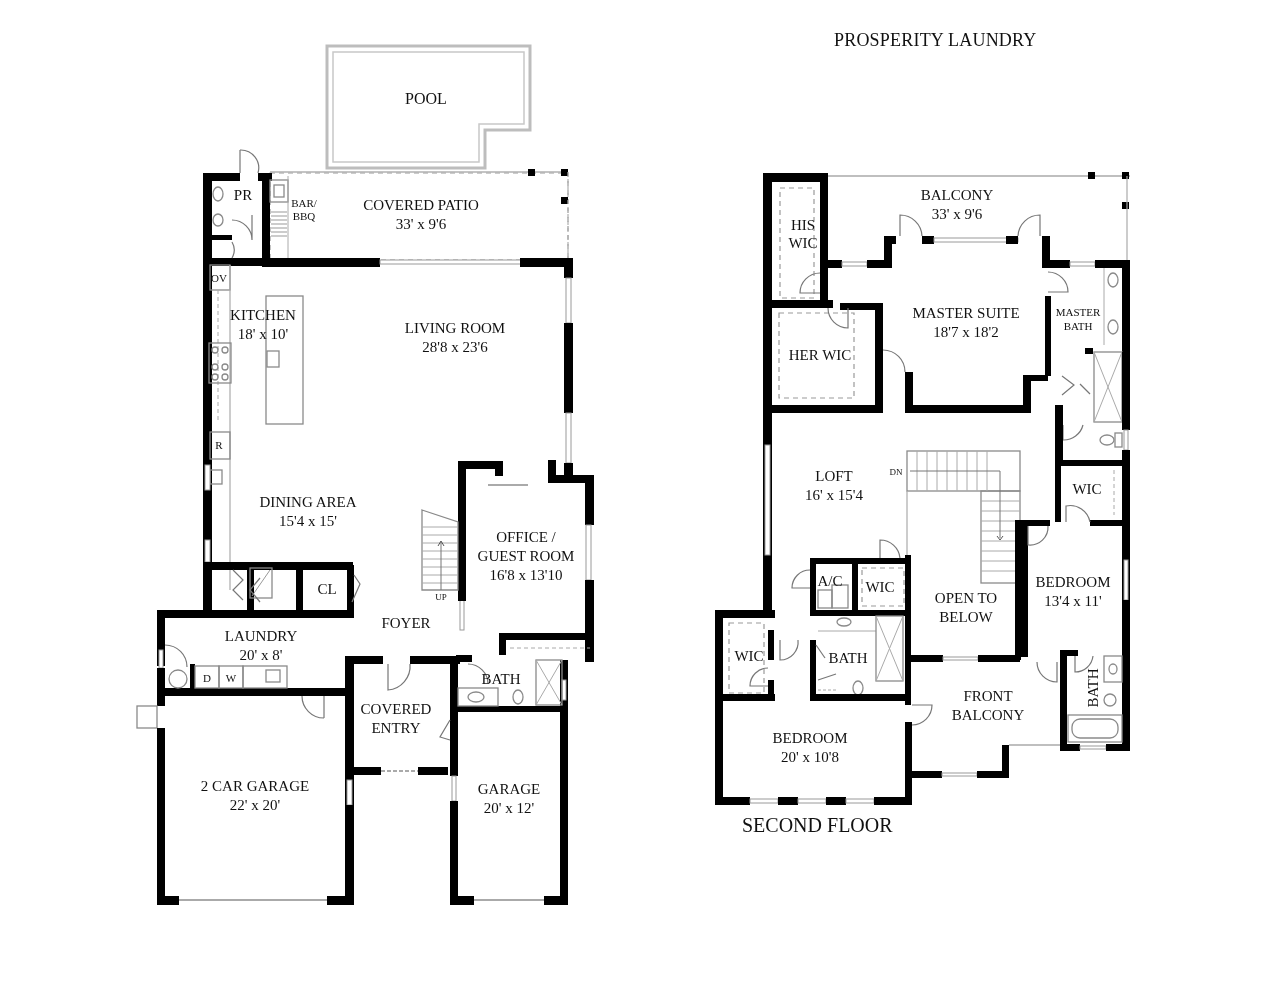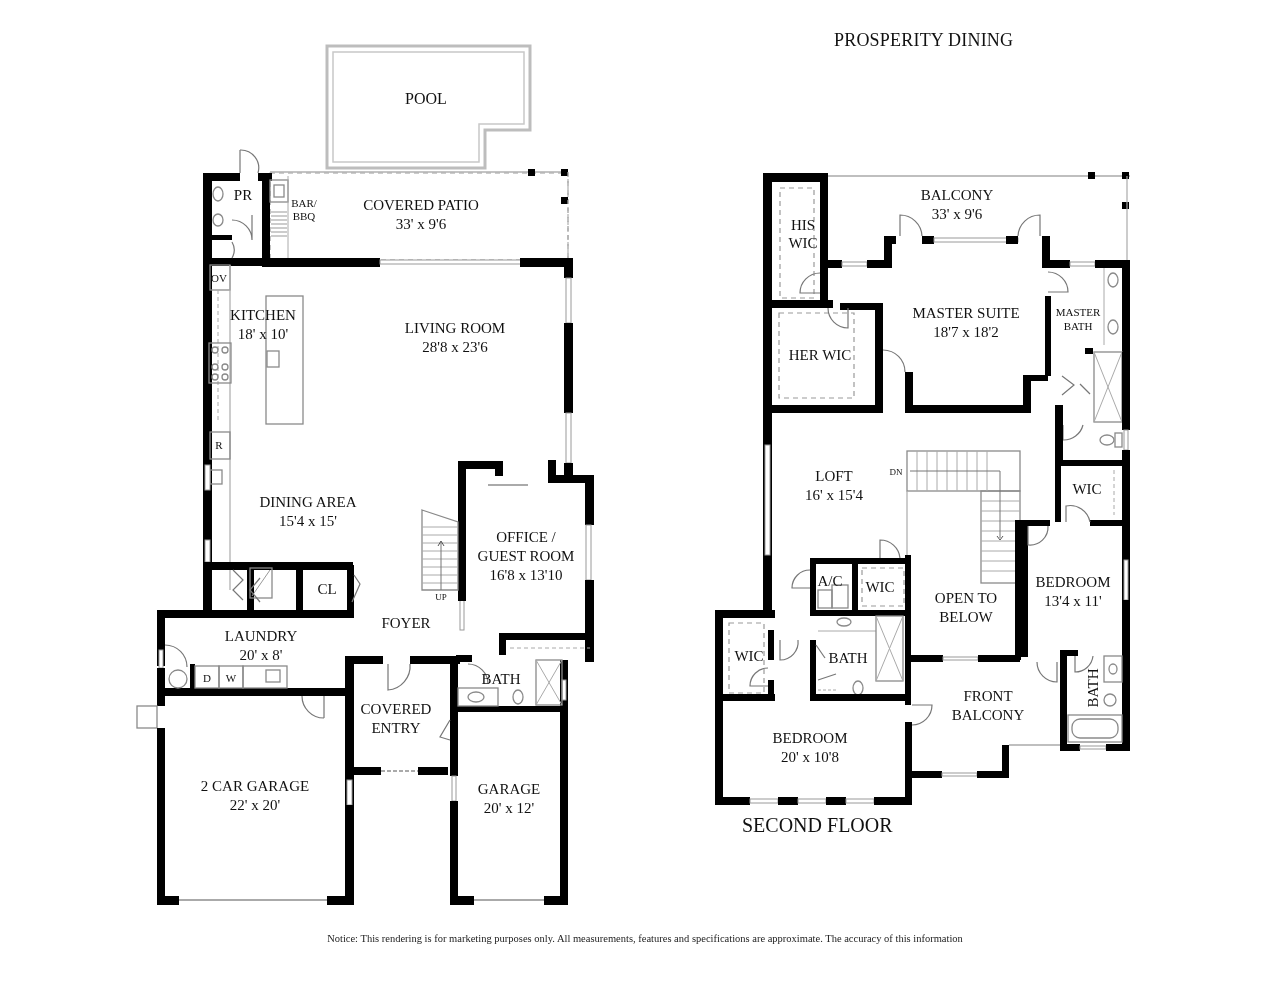--- a/index.html
+++ b/index.html
@@ -12,21 +12,21 @@
   .door { fill: none; stroke: #777; stroke-width: 1.2; }
   .pool { fill: none; stroke: #bdbdbd; stroke-width: 3; }
   .lbl { font-family: "Liberation Serif", "DejaVu Serif", serif; fill: #111; text-anchor: middle; }
   .title { position: absolute; left: 834px; top: 30px; font-size: 18px; letter-spacing: 0.2px; white-space: nowrap; }
   .floor-label { position: absolute; left: 742px; top: 814px; font-size: 20px; white-space: nowrap; }
   .notice { position: absolute; left: 300px; top: 932px; width: 690px; text-align: center; font-size: 10.5px; line-height: 13px; font-family: "Liberation Serif", "DejaVu Serif", serif; color: #222; }
 </style>
 </head>
 <body>
 
-<div class="title">PROSPERITY DINING</div>
+<div class="title">PROSPERITY LAUNDRY</div>
 
 <svg id="plan" viewBox="0 0 1280 989" xmlns="http://www.w3.org/2000/svg">
 
   <g>
 
     <g>
       <path class="pool" d="M327 46 L530 46 L530 130 L485 130 L485 168 L327 168 Z"></path>
       <path d="M333 52 L524 52 L524 124 L479 124 L479 162 L333 162 Z" fill="none" stroke="#c8c8c8" stroke-width="1.5"></path>
       <text class="lbl" x="426" y="104" font-size="16">POOL</text>
     </g>
@@ -419,14 +419,13 @@
     <ellipse cx="1110" cy="700" rx="6" ry="6" class="thin"></ellipse>
     <rect x="1068" y="715" width="54" height="27" class="thin"></rect>
     <rect x="1072" y="719" width="46" height="19" rx="8" class="thin"></rect>
     <text class="lbl" x="1098" y="688" font-size="15" transform="rotate(-90 1098 688)">BATH</text>
   </g>
 </svg>
 
 <div class="floor-label">SECOND FLOOR</div>
 
 <div class="notice">
-  <div>Notice: This rendering is for marketing purposes only. All measurements, features and specifications are approximate. The accuracy of this information</div>
 </div>
 
 </body></html>

